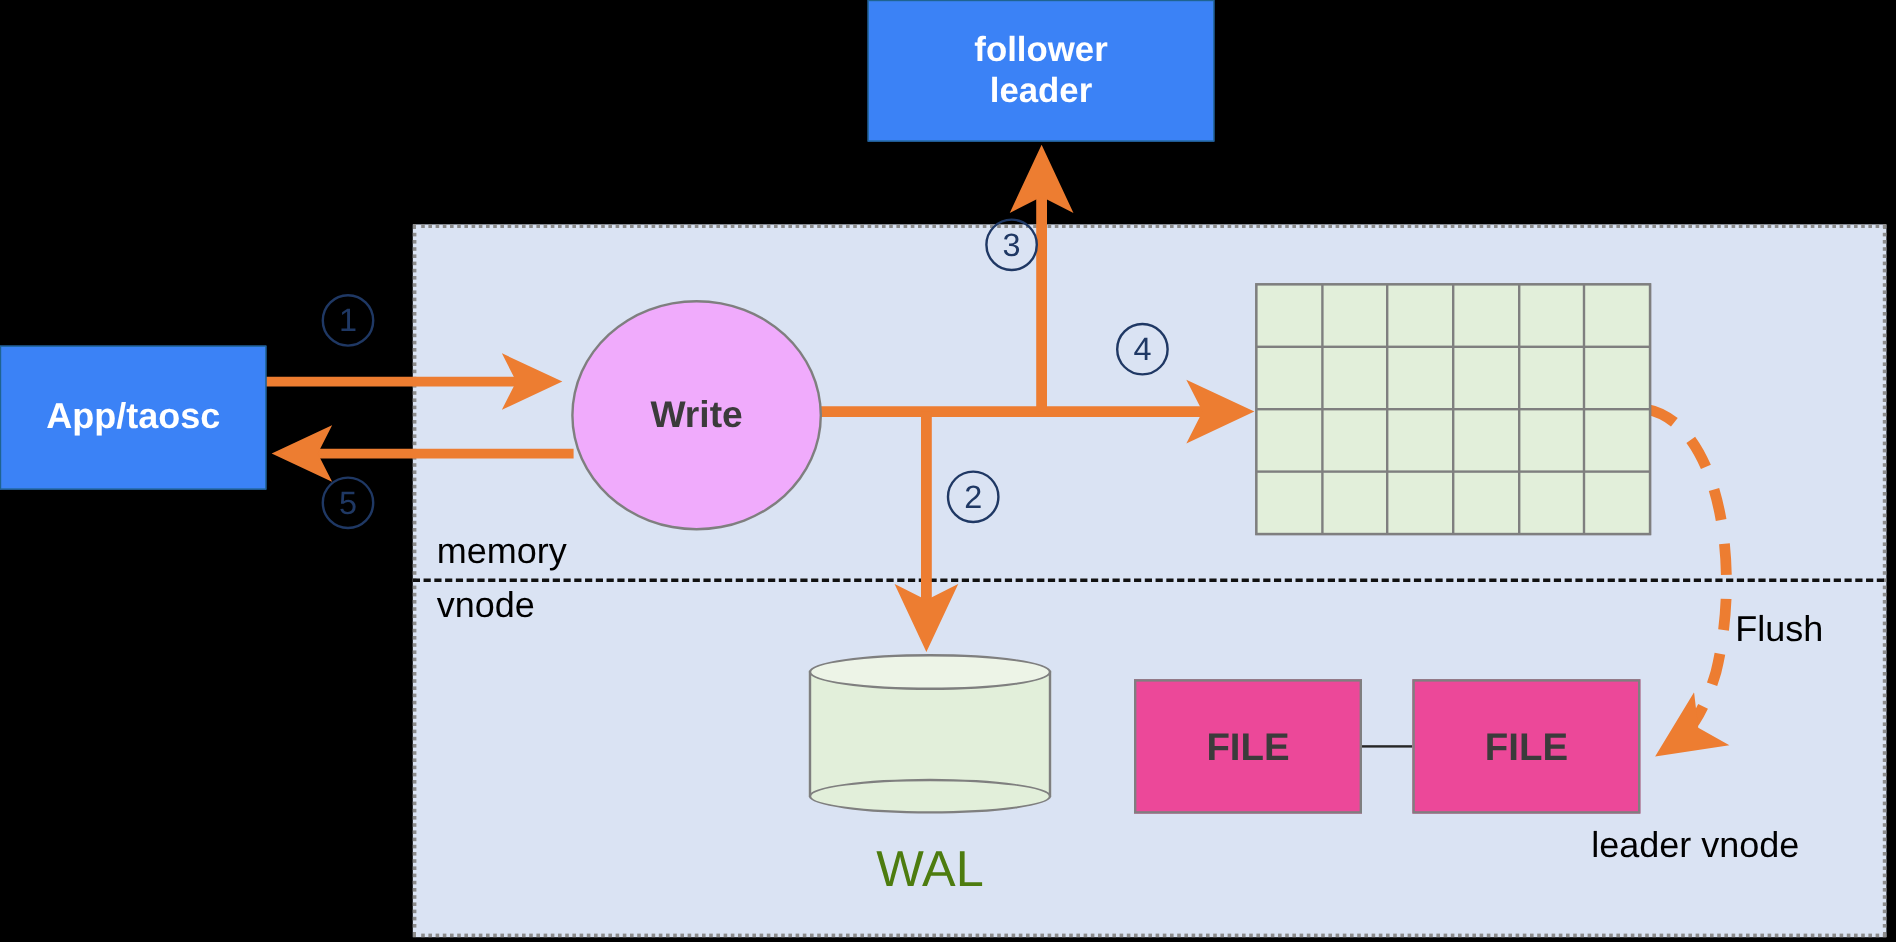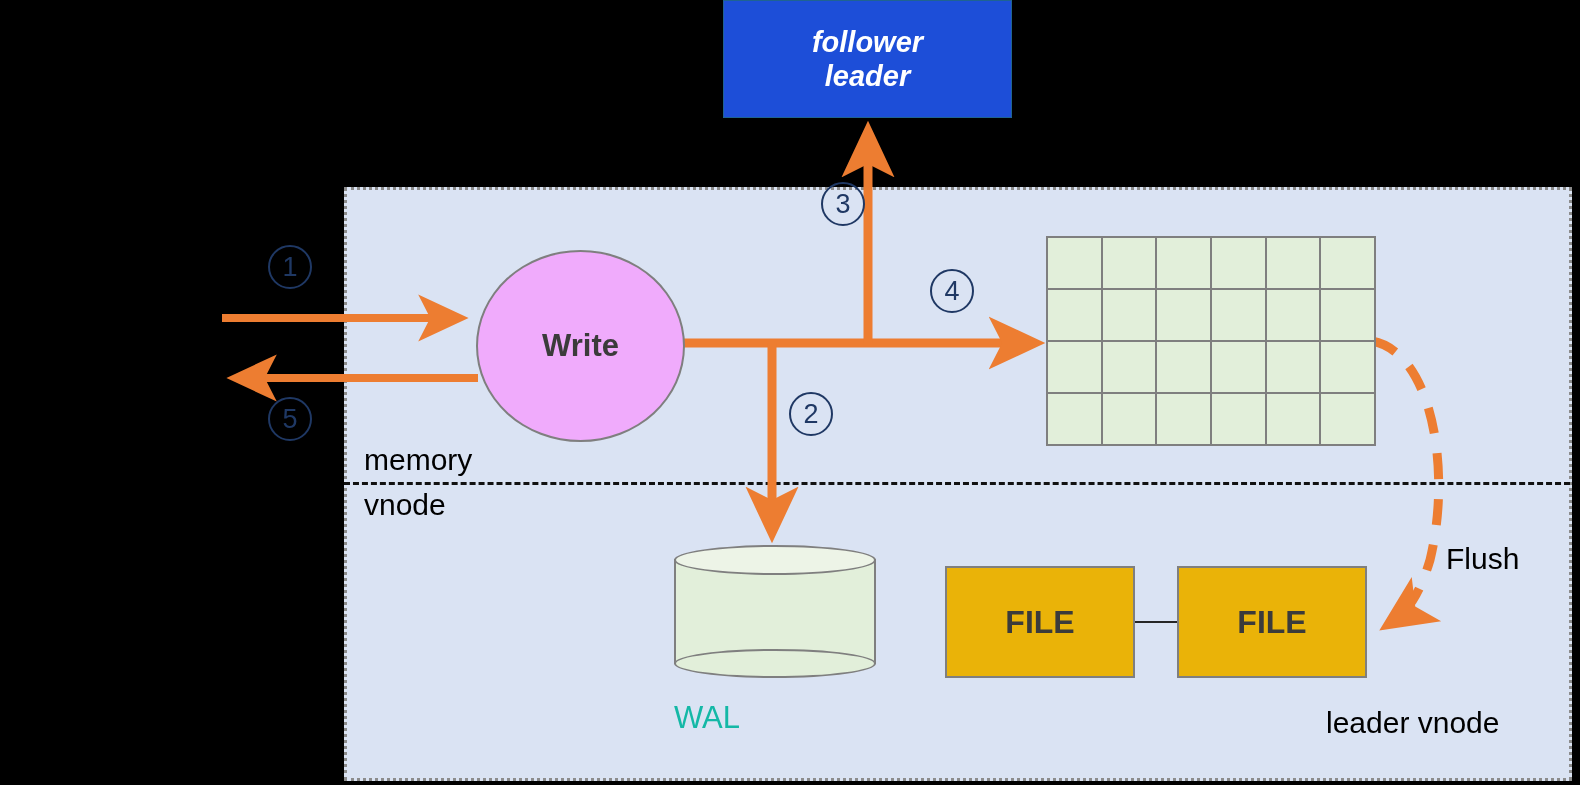--- a/index.html
+++ b/index.html
@@ -15,27 +15,26 @@
   
   #leader-container{
     left:344px;top:187px;width:1228px;height:594px;
     background:#DAE3F3;
     border:3px dotted #8C8C8C;
     box-sizing:border-box;
   }
 
   
   .blue-box{
-    background:#1d4ed8;
+    background:#3b82f6;
     border:1px solid #1F6391;
     box-sizing:border-box;
     display:flex;align-items:center;justify-content:center;
     color:#FFFFFF;font-weight:bold;text-align:center;
     line-height:1.18;
-    font-style:italic;
   }
   #app-box{left:0px;top:288px;width:222px;height:120px;font-size:30px;}
   #follower-box{left:723px;top:0px;width:289px;height:118px;font-size:29px;}
   #follower-box .fl{display:block;}
 
   
   #write-node{
     left:476px;top:250px;width:209px;height:192px;
     background:#f0abfc;border:2px solid #7F7F7F;
     border-radius:50%;
@@ -67,38 +66,38 @@
   #wal-cyl .top-ell{
     position:absolute;left:0;top:0;width:100%;height:30px;
     background:#EDF4E7;border:2px solid #7F7F7F;border-radius:50%;
     box-sizing:border-box;
   }
   #wal-cyl .bot-ell{
     position:absolute;left:0;top:104px;width:100%;height:29px;
     background:#E2EFDA;border:2px solid #7F7F7F;border-radius:50%;
     box-sizing:border-box;
   }
-  #wal-label{left:674px;top:700px;width:202px;text-align:left;font-size:31px;color:#14b8a6;}
+  #wal-label{left:674px;top:700px;width:202px;text-align:center;font-size:42px;color:#4d7c0f;}
 
   
   .file-box{
-    background:#eab308;border:2px solid #7F7F7F;box-sizing:border-box;
+    background:#ec4899;border:2px solid #7F7F7F;box-sizing:border-box;
     display:flex;align-items:center;justify-content:center;
     font-size:32px;font-weight:bold;color:#3B3B3B;
   }
   #file-1{left:945px;top:566px;width:190px;height:112px;}
   #file-2{left:1177px;top:566px;width:190px;height:112px;}
   #file-link{left:1135px;top:621px;width:42px;height:2px;background:#262626;}
 
   
   .plain-label{color:#000000;font-size:30px;white-space:nowrap;}
   #memory-label{left:364px;top:443px;}
   #disk-label{left:364px;top:488px;}
-  #flush-label{left:1446px;top:508px;margin-top:34px;}
-  #leader-label{left:1326px;top:706px;}
+  #flush-label{left:1446px;top:508px;}
+  #leader-label{left:1326px;top:688px;}
 
   
   #mem-disk-divider{
     left:344px;top:482px;width:1226px;height:0;
     border-top:3px dashed #111111;
   }
 
   
   .step-circle{
     width:44px;height:44px;border-radius:50%;
@@ -150,20 +149,23 @@
 
     <g>
       <line x1="868" y1="343" x2="868" y2="136" stroke="#ED7D31" stroke-width="9" marker-end="url(#ahead)"></line>
     </g>
 
     <g>
       <path d="M1372,341 C1432,352 1452,470 1430,560 C1418,600 1404,614 1392,622" stroke="#ED7D31" stroke-width="9" fill="none" stroke-dasharray="26,20" stroke-linecap="butt" marker-end="url(#ahead)"></path>
     </g>
   </svg>
 
+  <div class="abs blue-box" id="app-box">
+    <span>App/taosc</span>
+  </div>
 
   <div class="abs blue-box" id="follower-box">
     <div>
       <span class="fl">follower</span>
       <span class="fl">leader</span>
     </div>
   </div>
 
   <div class="abs" id="write-node">
     <span>Write</span>

